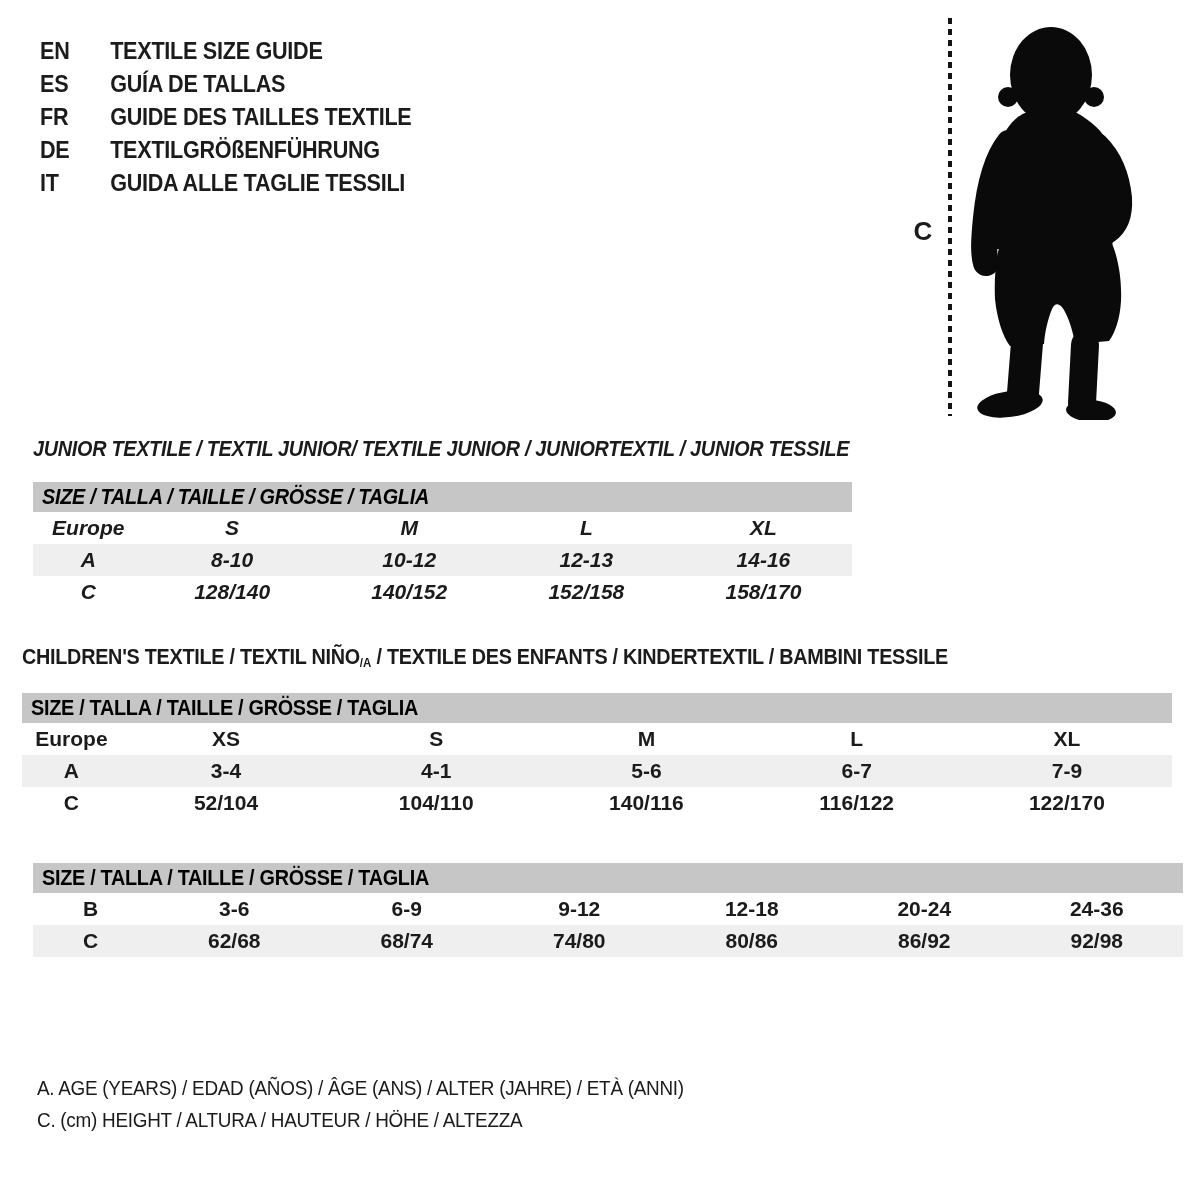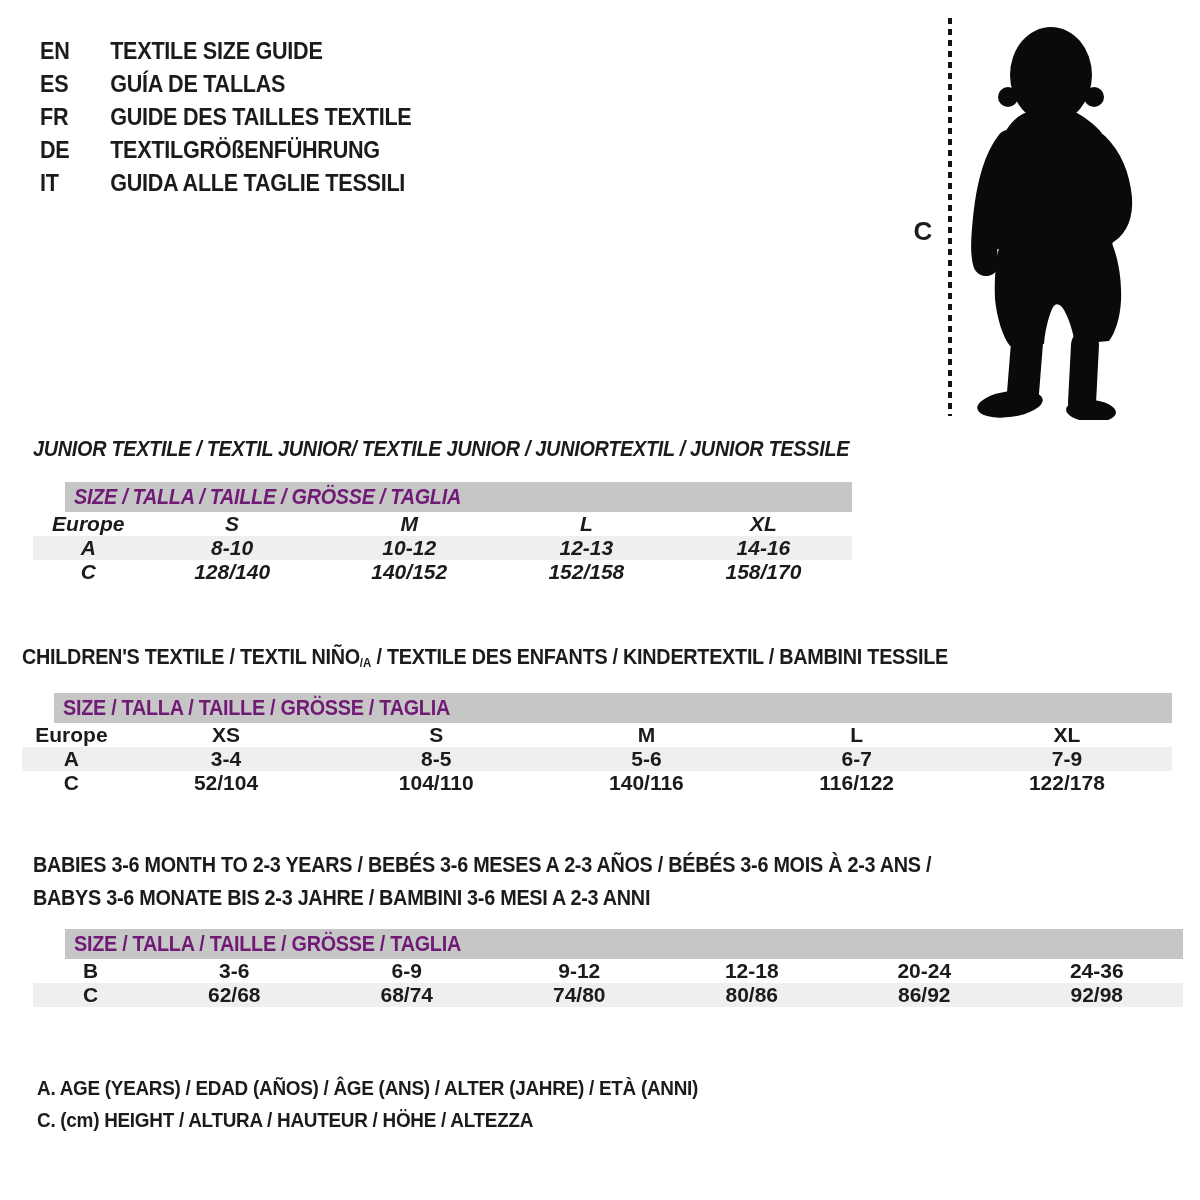--- a/index.html
+++ b/index.html
@@ -39,38 +39,38 @@
   .sec-junior   { left:33px; top:437px;  width:819px;font-style:italic; }
   .sec-children { left:22px; top:645px;  width:1150px; }
   .sec-babies   { left:33px; top:848px;  width:1150px; }
   .sec-title { font-size:22px; font-weight:bold; line-height:24px; white-space:nowrap; }
   .sec-title.two-line { line-height:33px; }
   .sub-a { font-size:0.58em; position:relative; bottom:-3px; letter-spacing:0; }
 
   .size-bar {
     height:30px; line-height:30px; background:#c6c6c6;
     margin-top:21px; padding-left:9px;
-    font-size:22px; font-weight:bold; color:#701a75;margin-left:32px;
+    font-size:22px; font-weight:bold; color:#000000;
   }
   .sec-babies .size-bar { margin-top:15px; }
 
   table.size-table { width:100%; border-collapse:collapse; table-layout:fixed; }
   table.size-table td {
-    height:24px; font-size:21px; font-weight:bold;
+    height:32px; font-size:21px; font-weight:bold;
     text-align:center; vertical-align:middle; padding:0;
   }
   td.lbl { text-align:left; padding-left:9px; font-weight:bold; }
   tr.shaded td { background:#efefef; }
   col.lblcol-junior   { width:13.5%; }
   col.lblcol-children { width:8.6%; }
   col.lblcol-babies   { width:10%; }
 
   
   .legend { position:absolute; left:37px; top:1072px; }
-  .legend-line { height:32px; line-height:32px; font-size:21px; font-weight:bold; white-space:nowrap; }
+  .legend-line { height:32px; line-height:32px; font-size:21px; font-weight:normal; white-space:nowrap; }
 </style>
 </head>
 <body>
 
 <div class="langs condensed">
   <div class="lang-row">
     <span class="lang-code">EN</span>
     <span class="lang-title">TEXTILE SIZE GUIDE</span>
   </div>
   <div class="lang-row">
@@ -179,42 +179,38 @@
       <td class="lbl">Europe</td>
       <td>XS</td>
       <td>S</td>
       <td>M</td>
       <td>L</td>
       <td>XL</td>
     </tr>
     <tr class="shaded">
       <td class="lbl">A</td>
       <td>3-4</td>
-      <td>8-5</td>
+      <td>4-1</td>
       <td>5-6</td>
       <td>6-7</td>
       <td>7-9</td>
     </tr>
     <tr>
       <td class="lbl">C</td>
       <td>52/104</td>
       <td>104/110</td>
       <td>140/116</td>
       <td>116/122</td>
-      <td>122/178</td>
+      <td>122/170</td>
     </tr>
   </tbody>
     </table>
 </section>
 
 <section class="sec sec-babies">
-  <h2 class="sec-title two-line">
-    <span class="condensed">BABIES 3-6 MONTH TO 2-3 YEARS / BEBÉS 3-6 MESES A 2-3 AÑOS / BÉBÉS 3-6 MOIS À 2-3 ANS /</span><br>
-    <span class="condensed">BABYS 3-6 MONATE BIS 2-3 JAHRE / BAMBINI 3-6 MESI A 2-3 ANNI</span>
-  </h2>
   <div class="size-bar">
     <span class="condensed">SIZE / TALLA / TAILLE / GRÖSSE / TAGLIA</span>
   </div>
   <table class="size-table">
     <colgroup>
         <col class="lblcol-babies">
         <col>
         <col>
         <col>
         <col>

